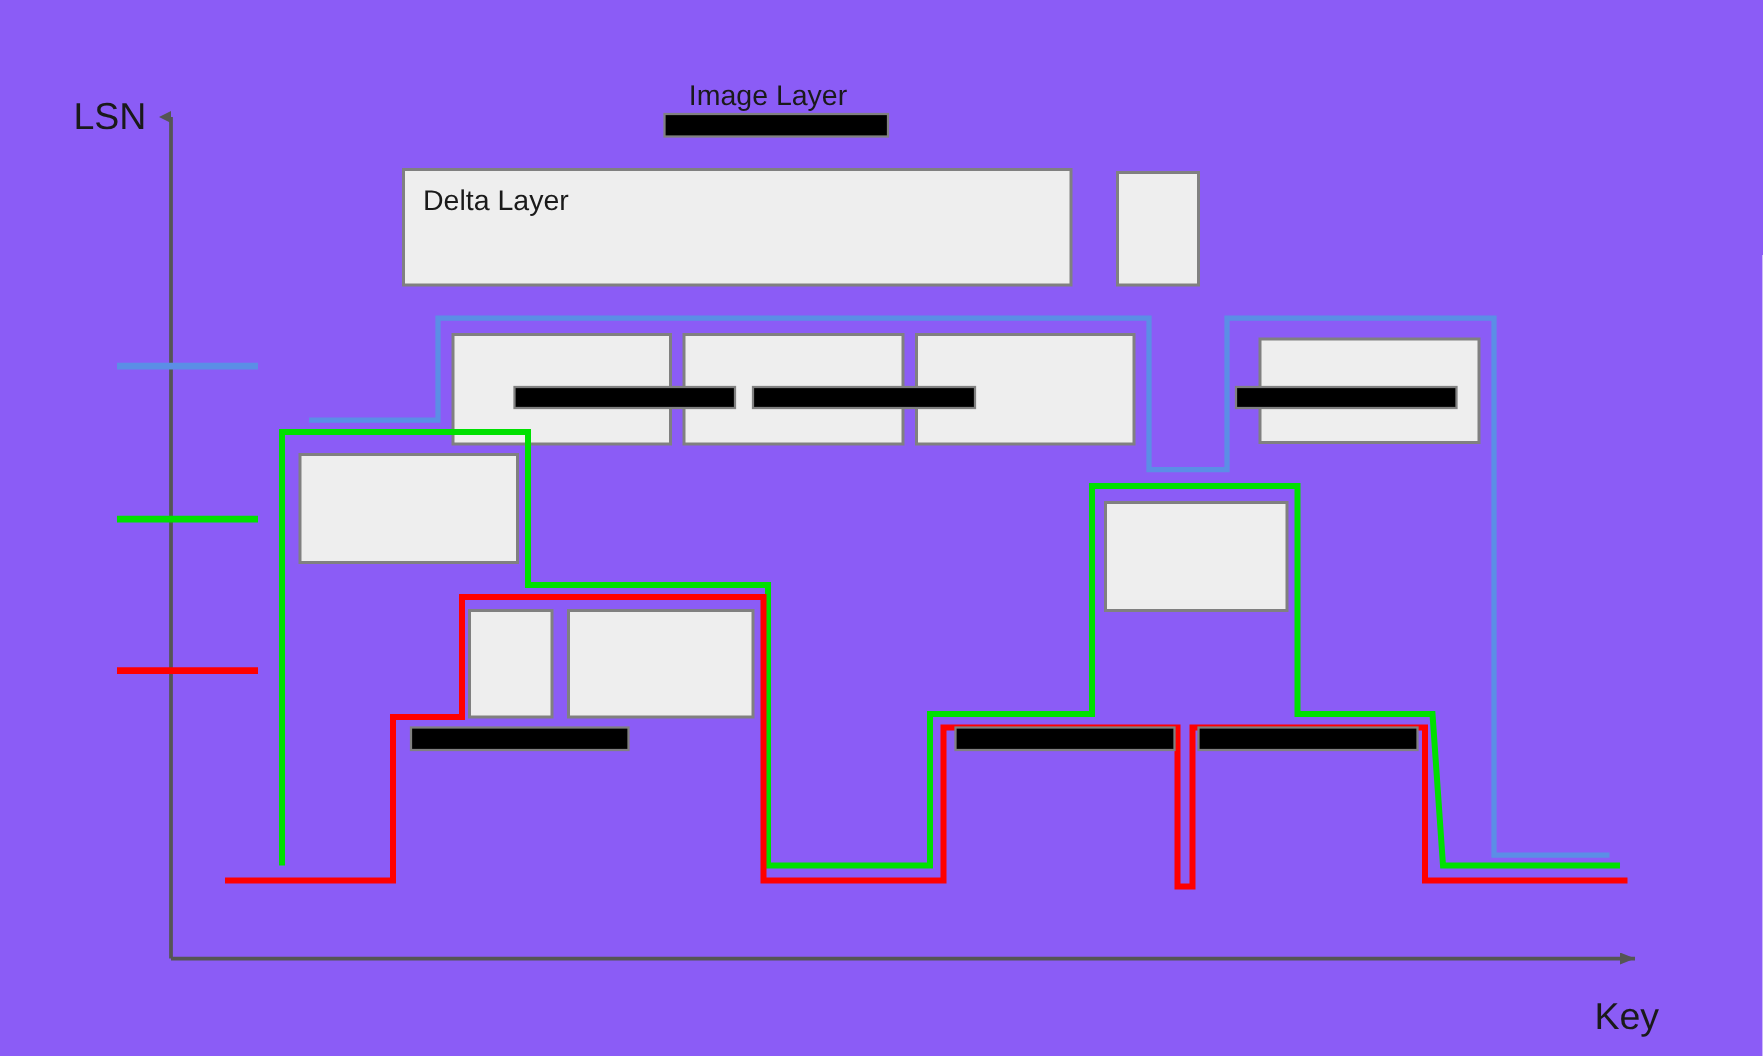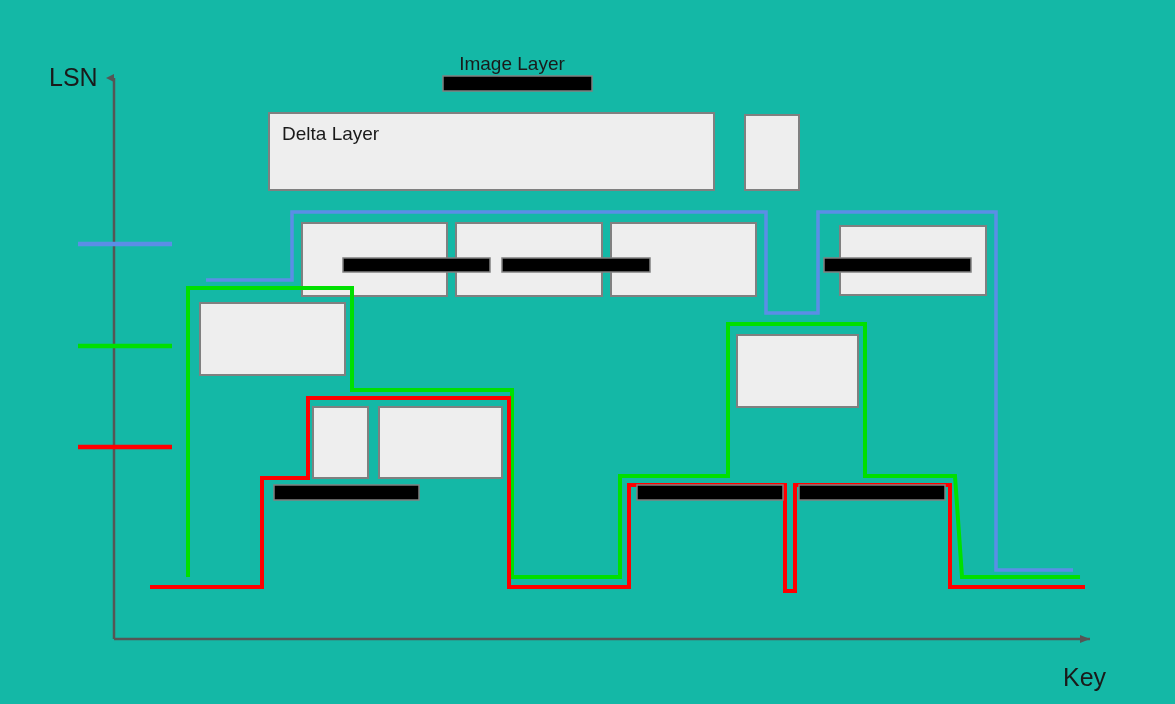--- a/index.html
+++ b/index.html
@@ -7,21 +7,21 @@
     padding: 0;
     background: #ffffff;
   }
   body {
     font-family: "Liberation Sans", sans-serif;
   }
   #canvas {
     position: relative;
     width: 1175px;
     height: 704px;
-    background: #14b8a6;
+    background: #8b5cf6;
     overflow: hidden;
   }
   #canvas svg {
     position: absolute;
     top: 0;
     left: 0;
     width: 1175px;
     height: 704px;
   }
   .axis-label {

